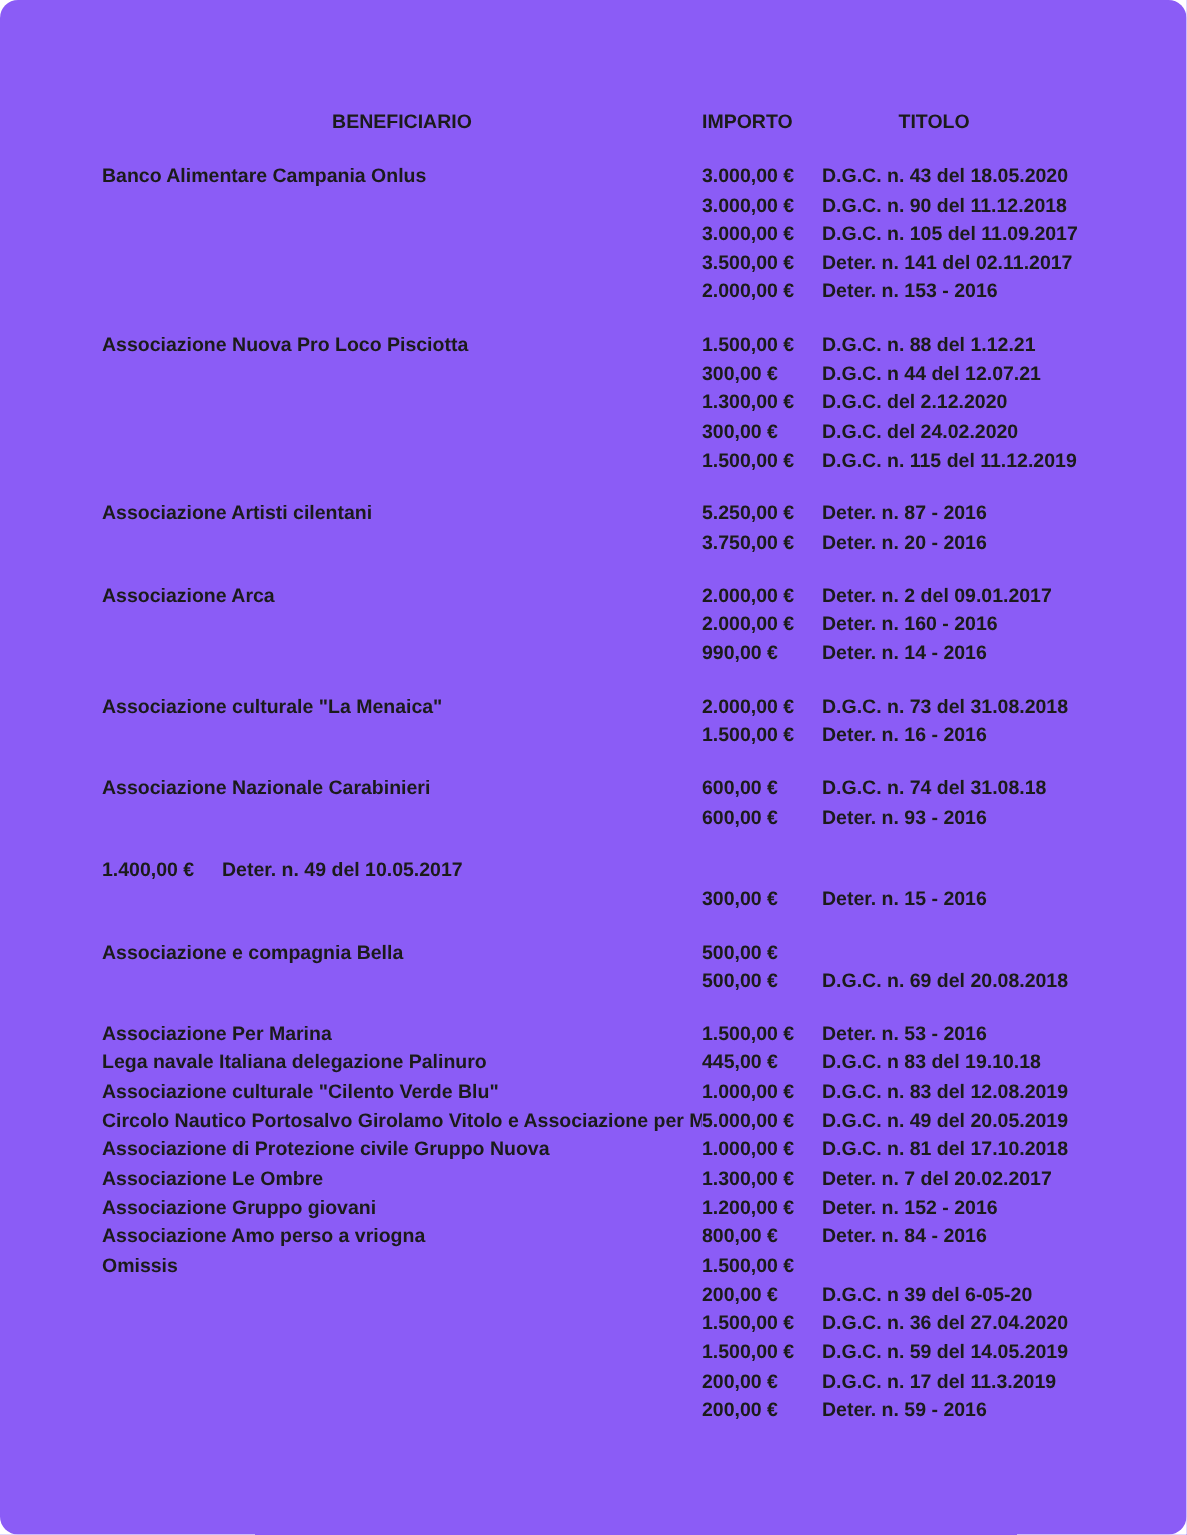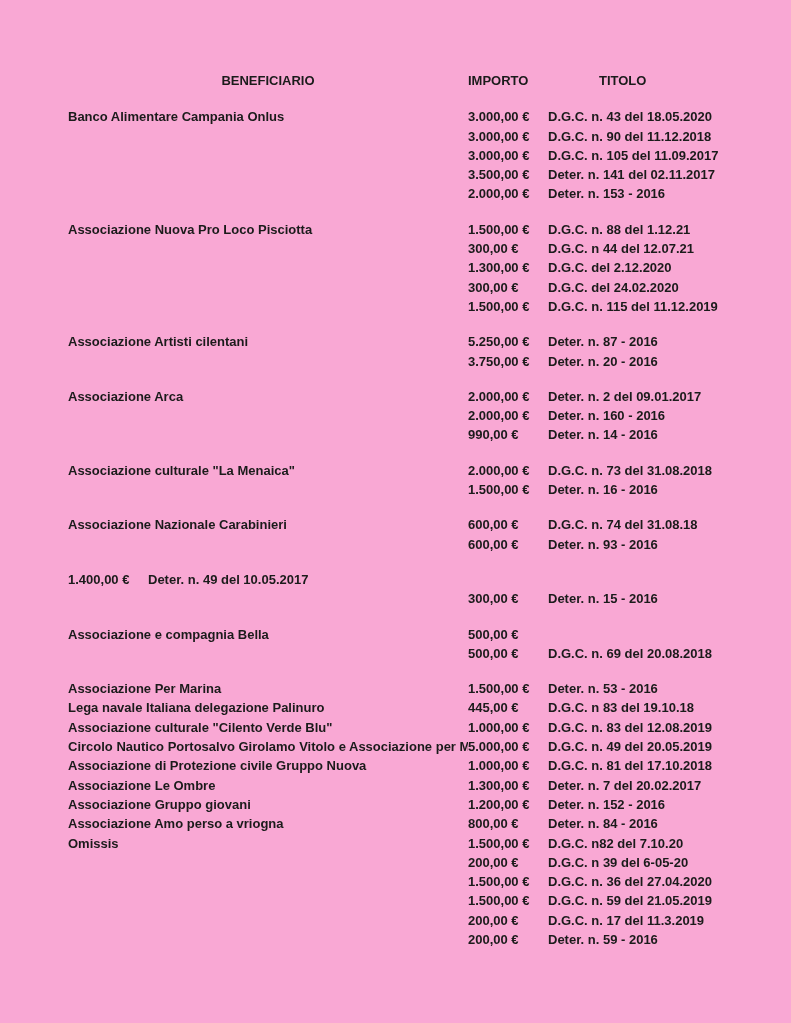--- a/index.html
+++ b/index.html
@@ -45,21 +45,21 @@
     overflow: hidden;
   }
   .hdr-row .c-name { text-align: center; }
   .hdr-row .c-tit  { padding-left: 59px; }
   .hdr-gap { height: 17px; }
   .spacer  { height: 16px; }
 </style>
 </head>
 <body>
 
-<div class="page" style="background: #f9a8d4; color: rgb(27, 27, 27);">
+<div class="page" style="background: #8b5cf6; color: rgb(27, 27, 27); border-radius: 12px;">
   <div class="hdr-row">
     <div class="c-name">BENEFICIARIO</div>
     <div class="c-imp">IMPORTO</div>
     <div class="c-tit">TITOLO</div>
   </div>
   <div class="hdr-gap"></div>
   <div id="rows">
   <div class="row">
     <div class="c-name">Banco Alimentare Campania Onlus</div>
     <div class="c-imp">3.000,00 €</div>
@@ -256,39 +256,38 @@
 
   <div class="row">
     <div class="c-name">Associazione Amo perso a vriogna</div>
     <div class="c-imp">800,00 €</div>
     <div class="c-tit">Deter. n. 84 - 2016</div>
   </div>
 
   <div class="row">
     <div class="c-name">Omissis</div>
     <div class="c-imp">1.500,00 €</div>
-    <div class="c-tit">D.G.C. n82 del 7.10.20</div>
   </div>
 
   <div class="row">
     <div class="c-name"></div>
     <div class="c-imp">200,00 €</div>
     <div class="c-tit">D.G.C. n 39 del 6-05-20</div>
   </div>
 
   <div class="row">
     <div class="c-name"></div>
     <div class="c-imp">1.500,00 €</div>
     <div class="c-tit">D.G.C. n. 36 del 27.04.2020</div>
   </div>
 
   <div class="row">
     <div class="c-name"></div>
     <div class="c-imp">1.500,00 €</div>
-    <div class="c-tit">D.G.C. n. 59 del 21.05.2019</div>
+    <div class="c-tit">D.G.C. n. 59 del 14.05.2019</div>
   </div>
 
   <div class="row">
     <div class="c-name"></div>
     <div class="c-imp">200,00 €</div>
     <div class="c-tit">D.G.C. n. 17 del 11.3.2019</div>
   </div>
 
   <div class="row">
     <div class="c-name"></div>

